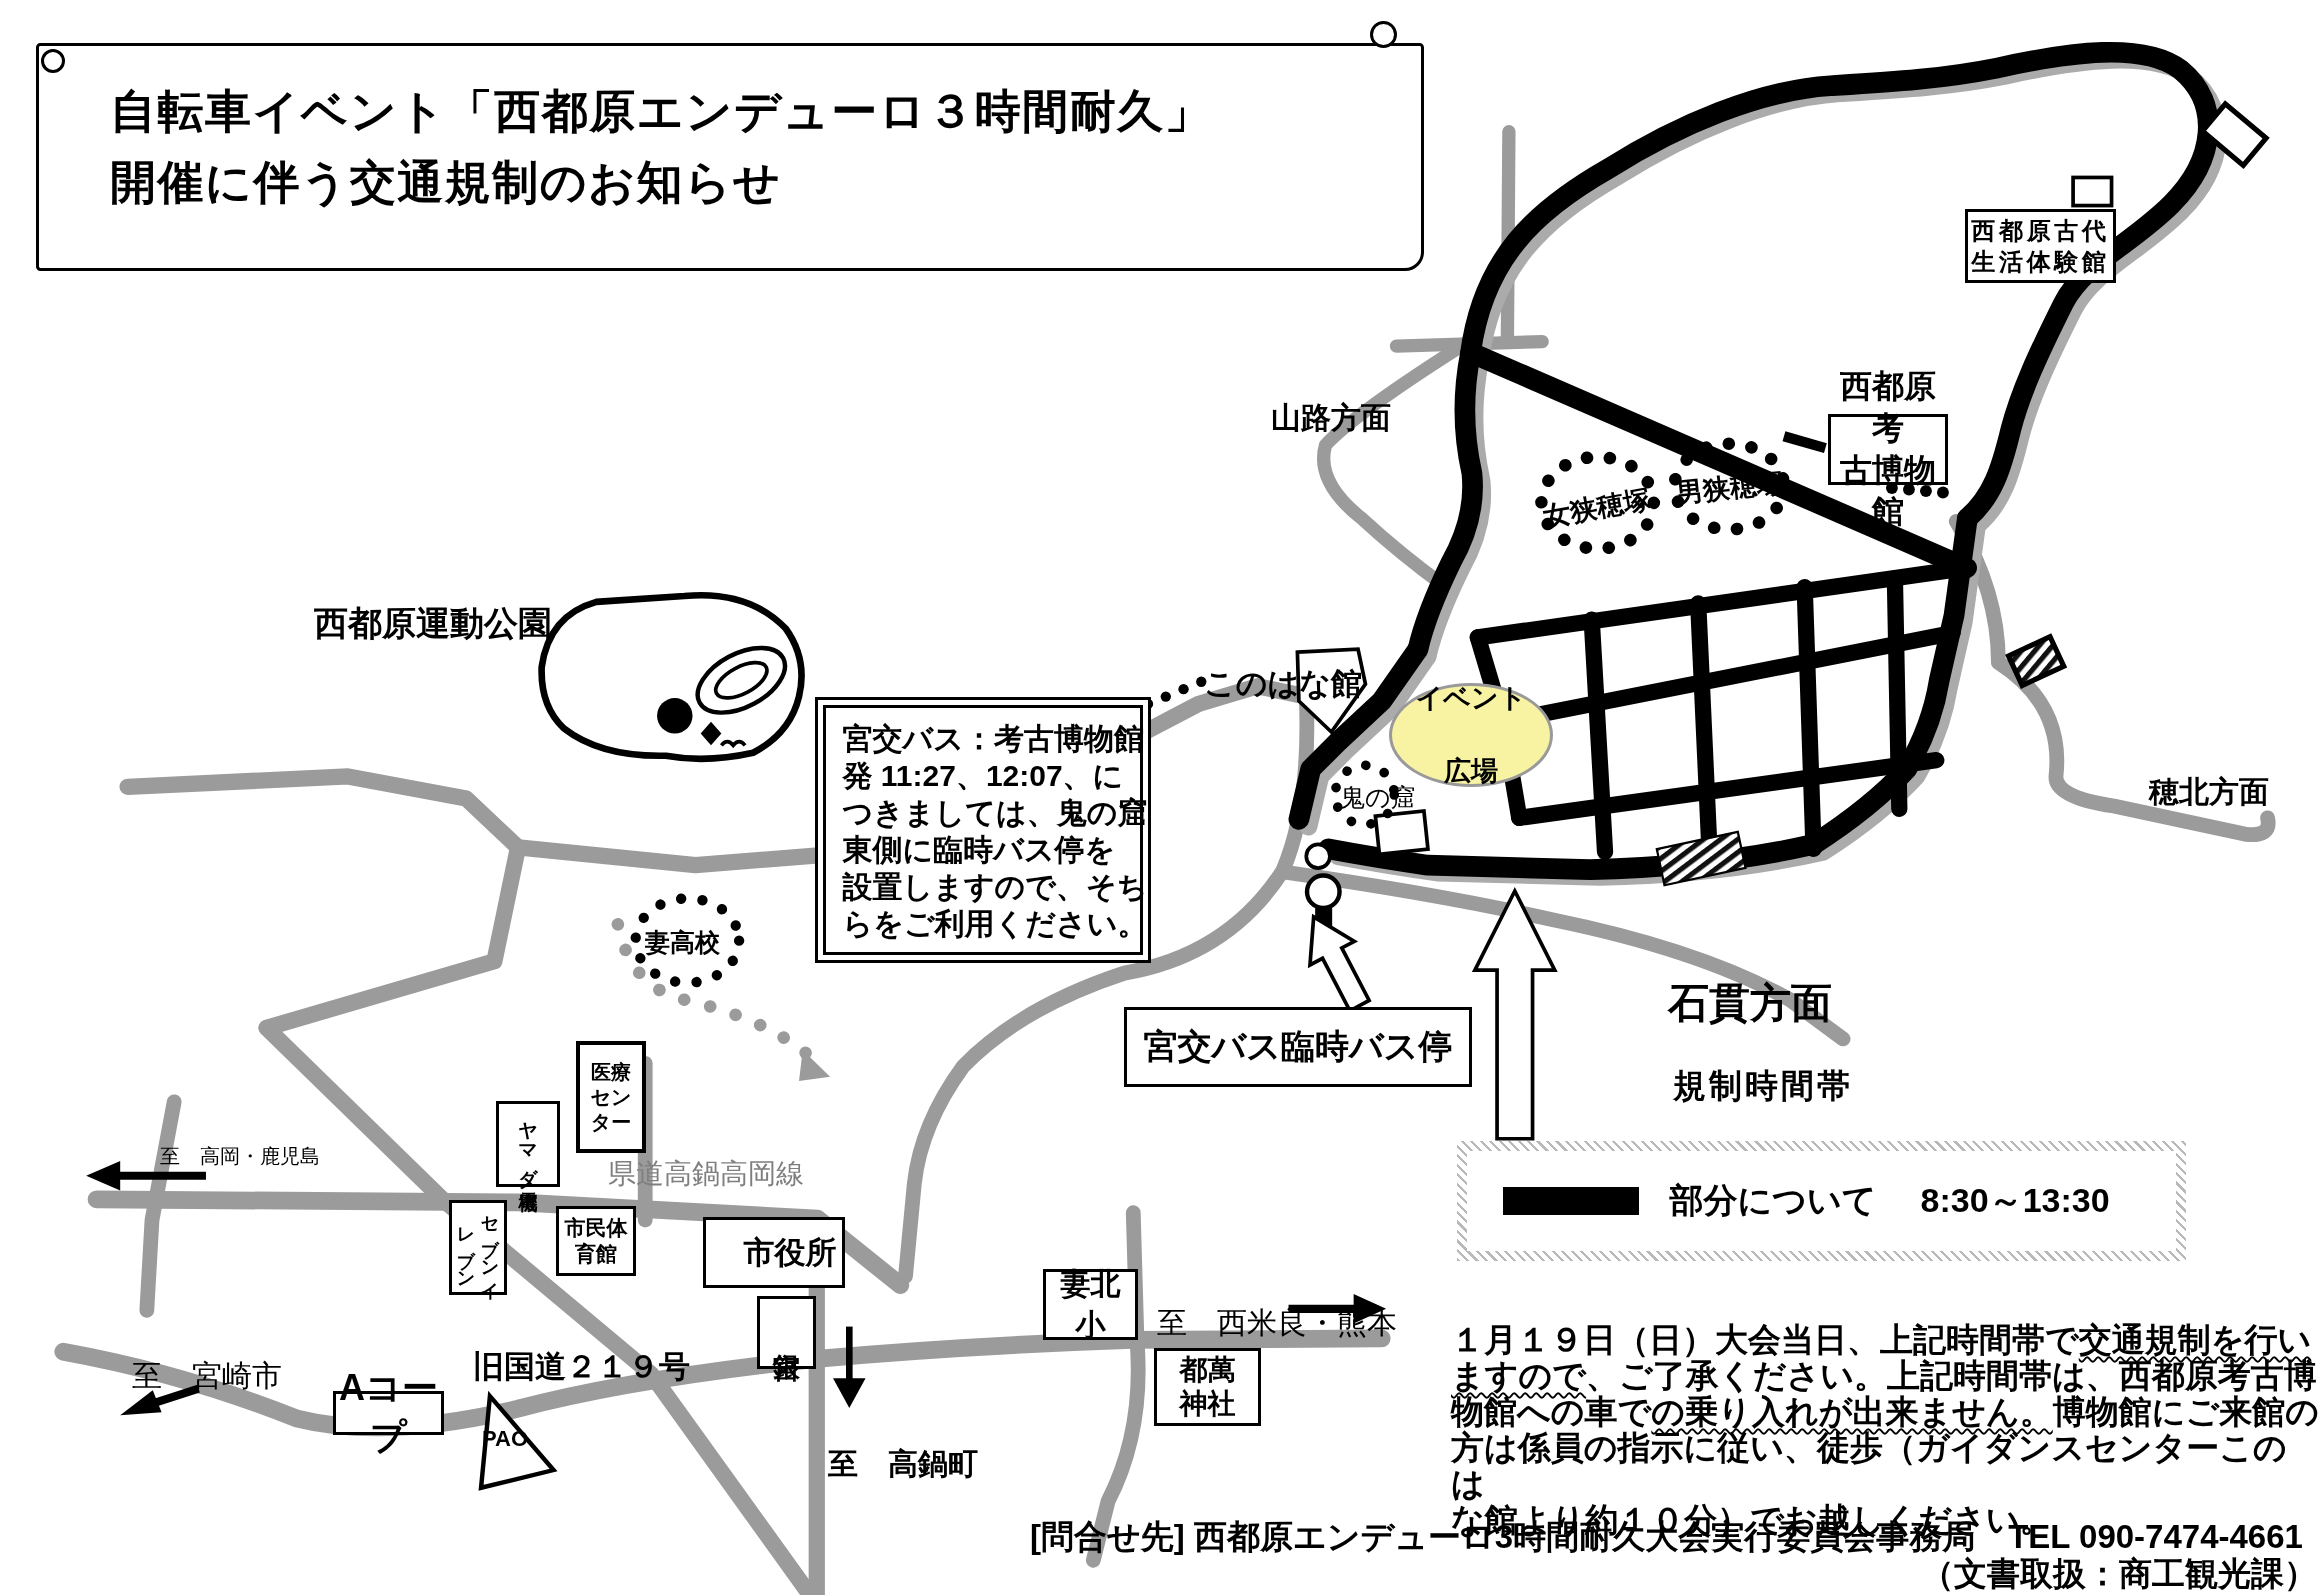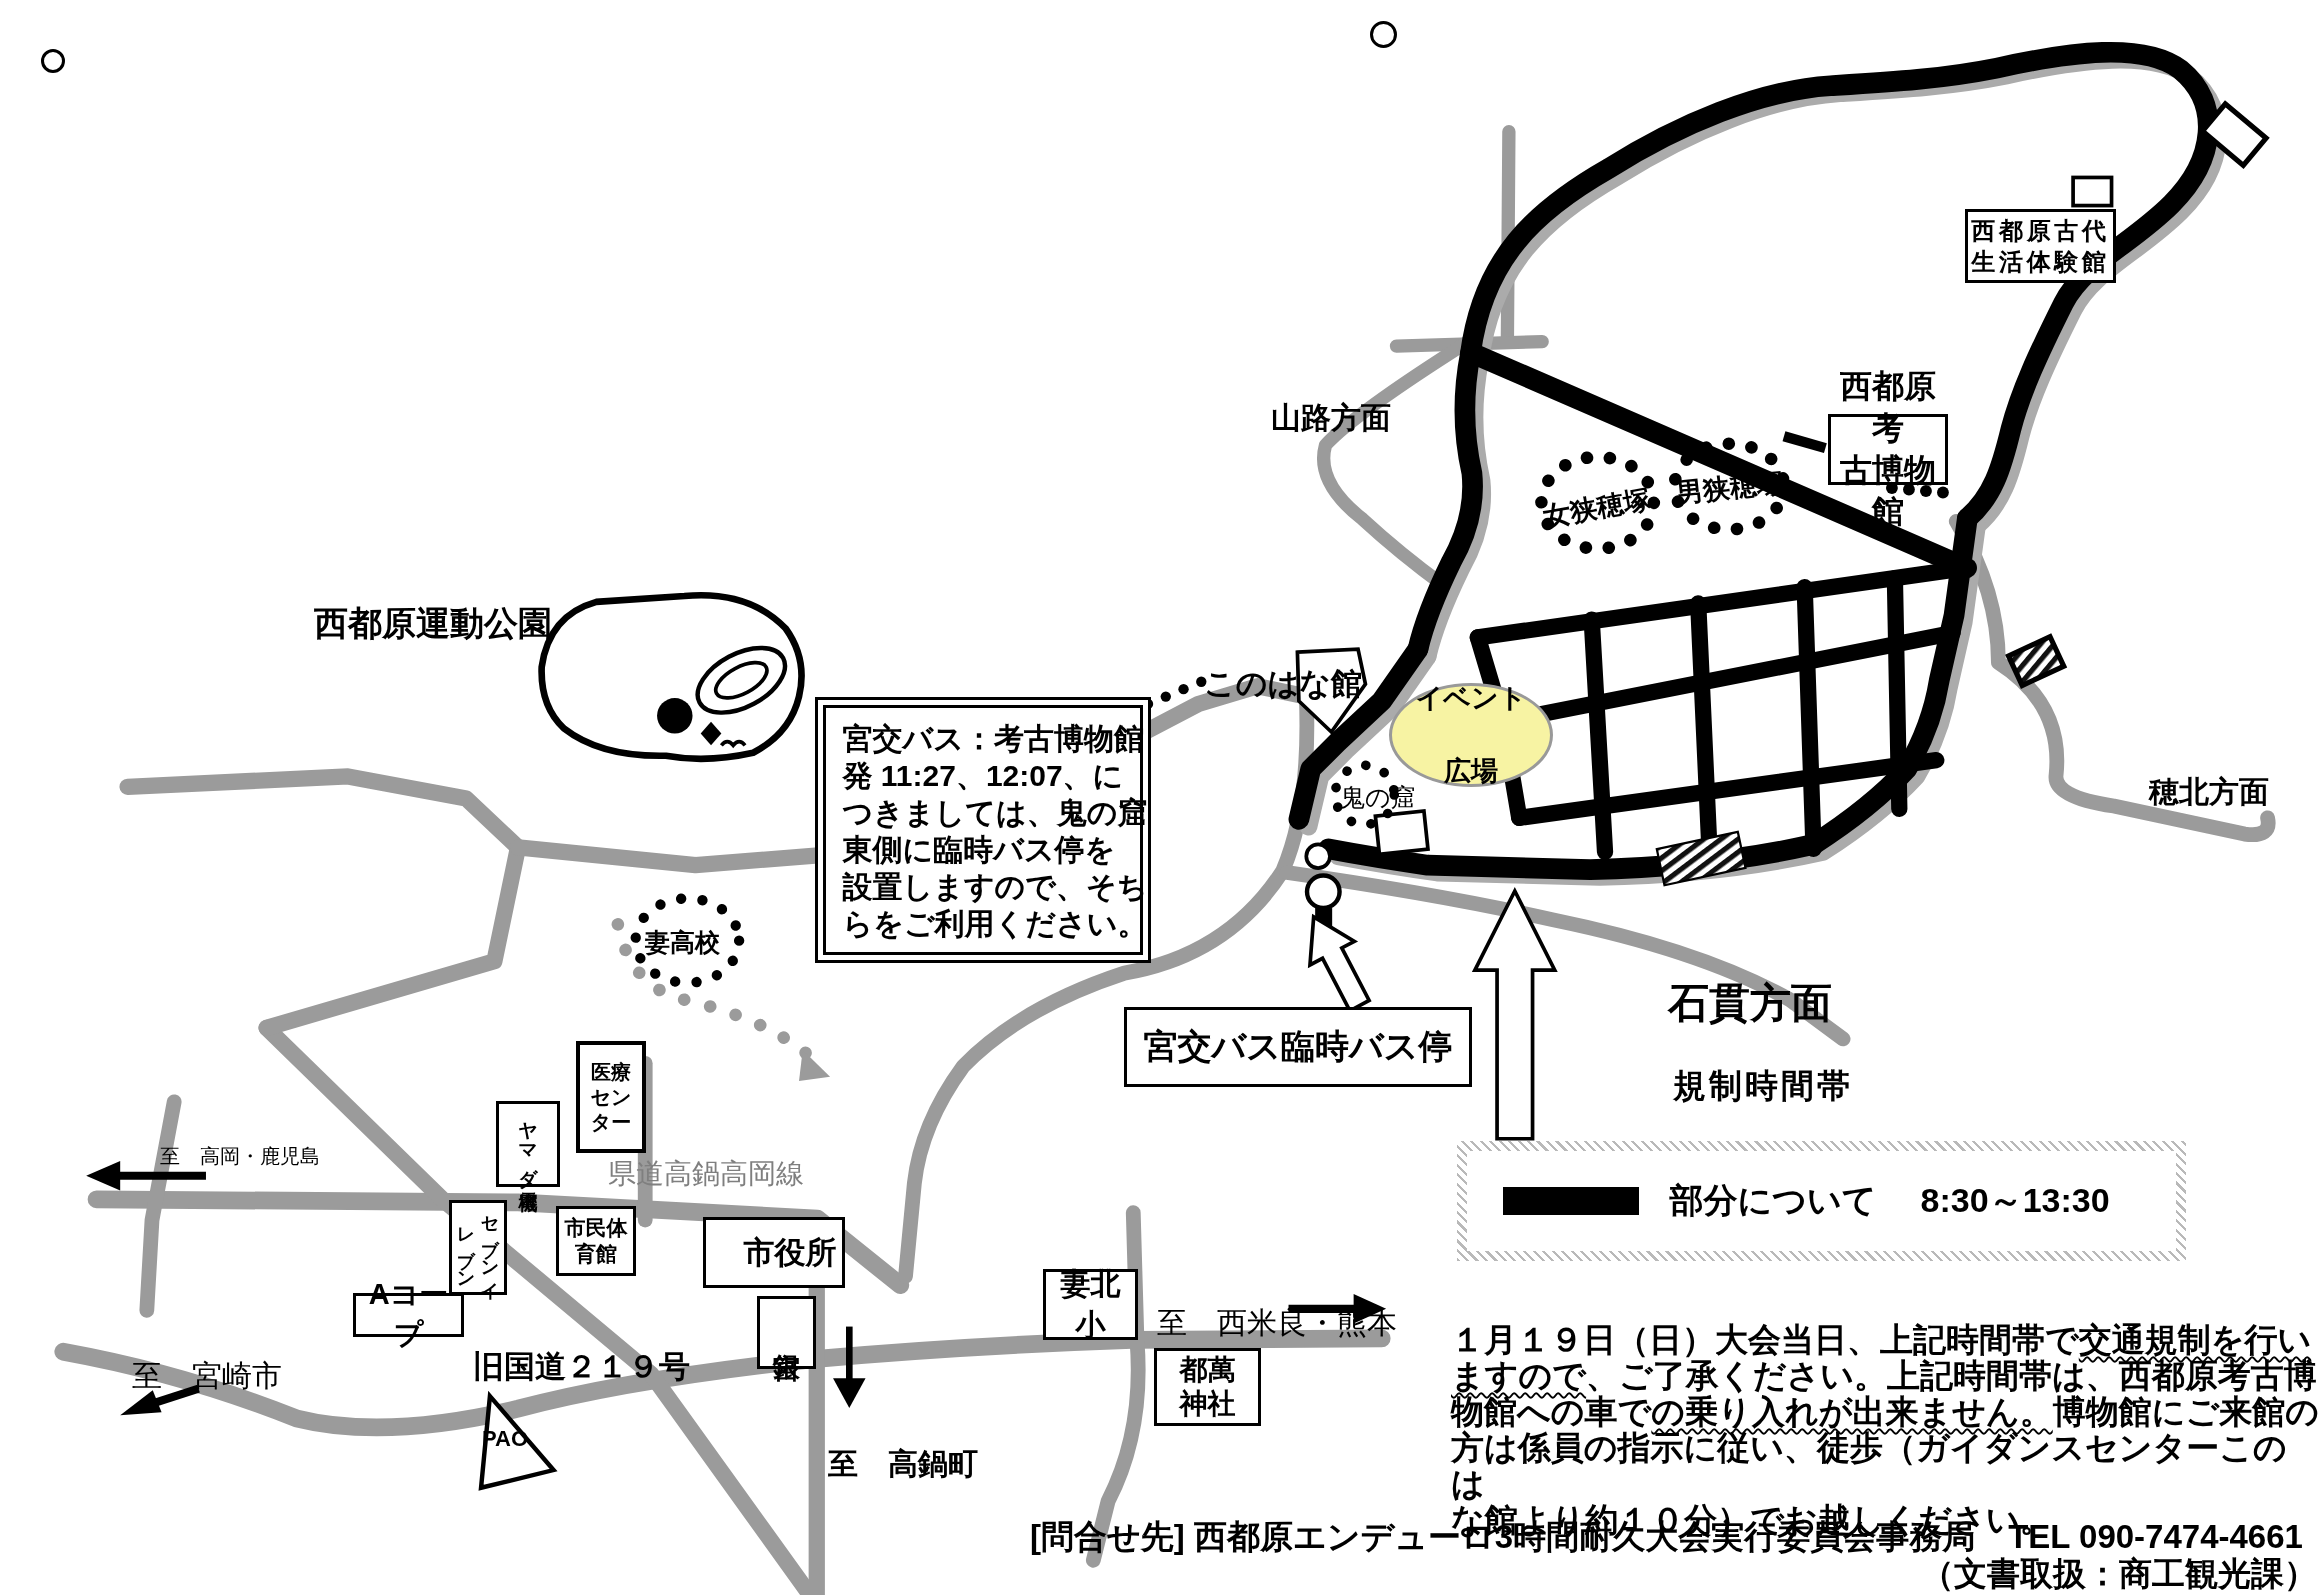--- a/index.html
+++ b/index.html
@@ -168,20 +168,26 @@
       <polygon points="162,1914 206,1880 218,1910" stroke="none"></polygon>
       <line x1="1148" y1="1794" x2="1148" y2="1868" stroke-width="9"></line>
       <polygon points="1126,1864 1170,1864 1148,1904" stroke="none"></polygon>
       <line x1="1742" y1="1770" x2="1838" y2="1770" stroke-width="11"></line>
       <polygon points="1874,1770 1830,1750 1830,1790" stroke="none"></polygon>
     </g>
 
     <polygon points="662,1888 748,1988 650,2012" fill="#fff" stroke="#000" stroke-width="6"></polygon>
   </svg>
 
+  <div class="abs title-box">
+    <div class="title-text">
+      <div>自転車イベント「西都原エンデューロ３時間耐久」</div>
+      <div>開催に伴う交通規制のお知らせ</div>
+    </div>
+  </div>
   <div class="abs curl" style="left:41px;top:49px;width:18px;height:18px;"></div>
   <div class="abs curl" style="left:1370px;top:21px;width:21px;height:21px;"></div>
 
 
   <div class="abs busbox-outer">
     <div class="busbox-inner">
       <div>宮交バス：考古博物館</div>
       <div>発 11:27、12:07、に</div>
       <div>つきましては、鬼の窟</div>
       <div>東側に臨時バス停を</div>
@@ -237,21 +243,21 @@
 
   <div class="abs box vtext" style="left:449px;top:1200px;width:52px;height:89px;border-width:3.7px;font-size:18px;">セブンイレブン</div>
 
   <div class="abs box" style="left:556px;top:1206px;width:74px;height:64px;border-width:3.7px;flex-direction:column;font-size:21px;line-height:1.25;">
     <div>市民体</div>
     <div>育館</div>
   </div>
 
   <div class="abs box" style="left:703px;top:1217px;width:104px;height:65px;border-width:3.7px;font-size:31px;padding-left:32px;">市役所</div>
 
-  <div class="abs box" style="left:333px;top:1293px;width:105px;height:38px;border-width:3px;font-size:29px;margin-left:20px;">Aコープ</div>
+  <div class="abs box" style="left:333px;top:1391px;width:105px;height:38px;border-width:3px;font-size:36px;">Aコープ</div>
 
   <div class="abs lbl" style="left:473px;top:1346px;font-size:31px;">旧国道２１９号</div>
 
   <div class="abs" style="left:482px;top:1426px;font-size:22px;font-weight:bold;">PAO</div>
 
   <div class="abs box vtext" style="left:757px;top:1296px;width:53px;height:67px;border-width:3.7px;font-size:27px;">宮銀</div>
 
   <div class="abs box" style="left:1043px;top:1269px;width:89px;height:65px;border-width:3.7px;font-size:30px;">妻北小</div>
 
   <div class="abs box" style="left:1154px;top:1348px;width:101px;height:72px;border-width:3.7px;flex-direction:column;font-size:28px;line-height:1.2;">

